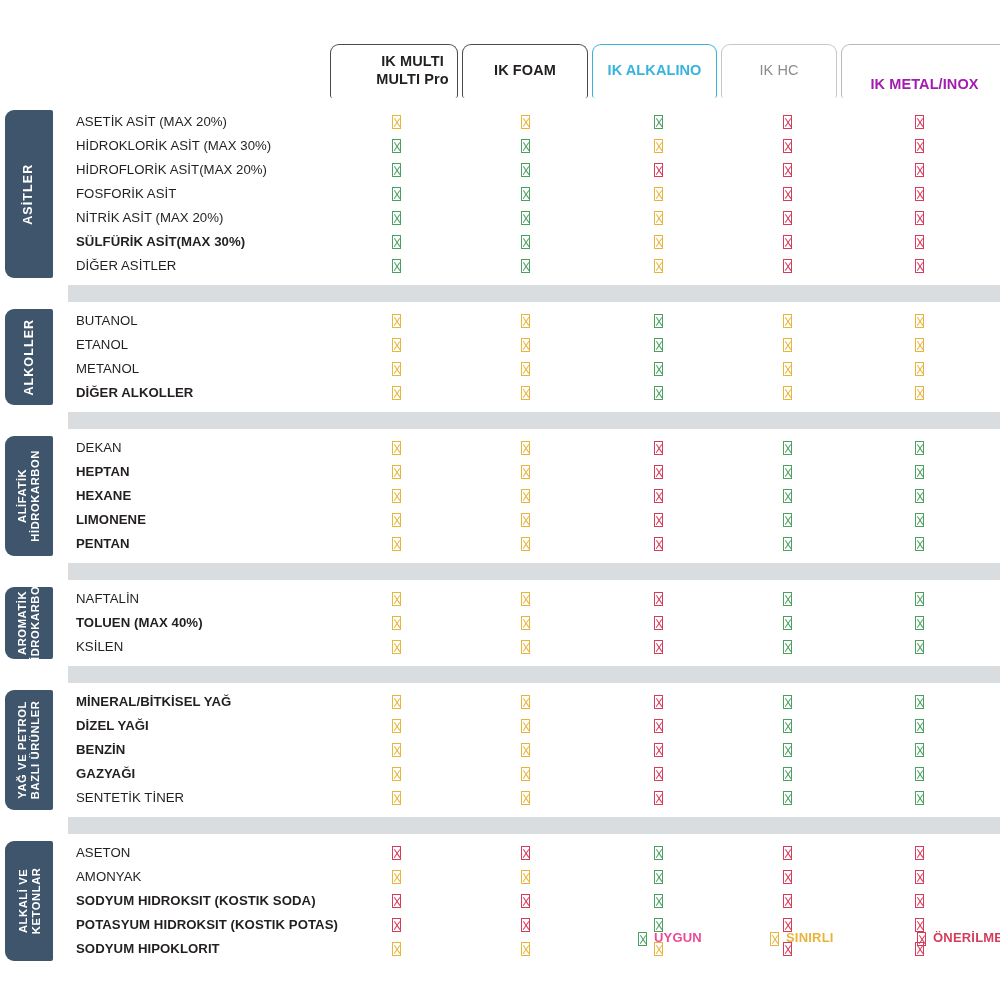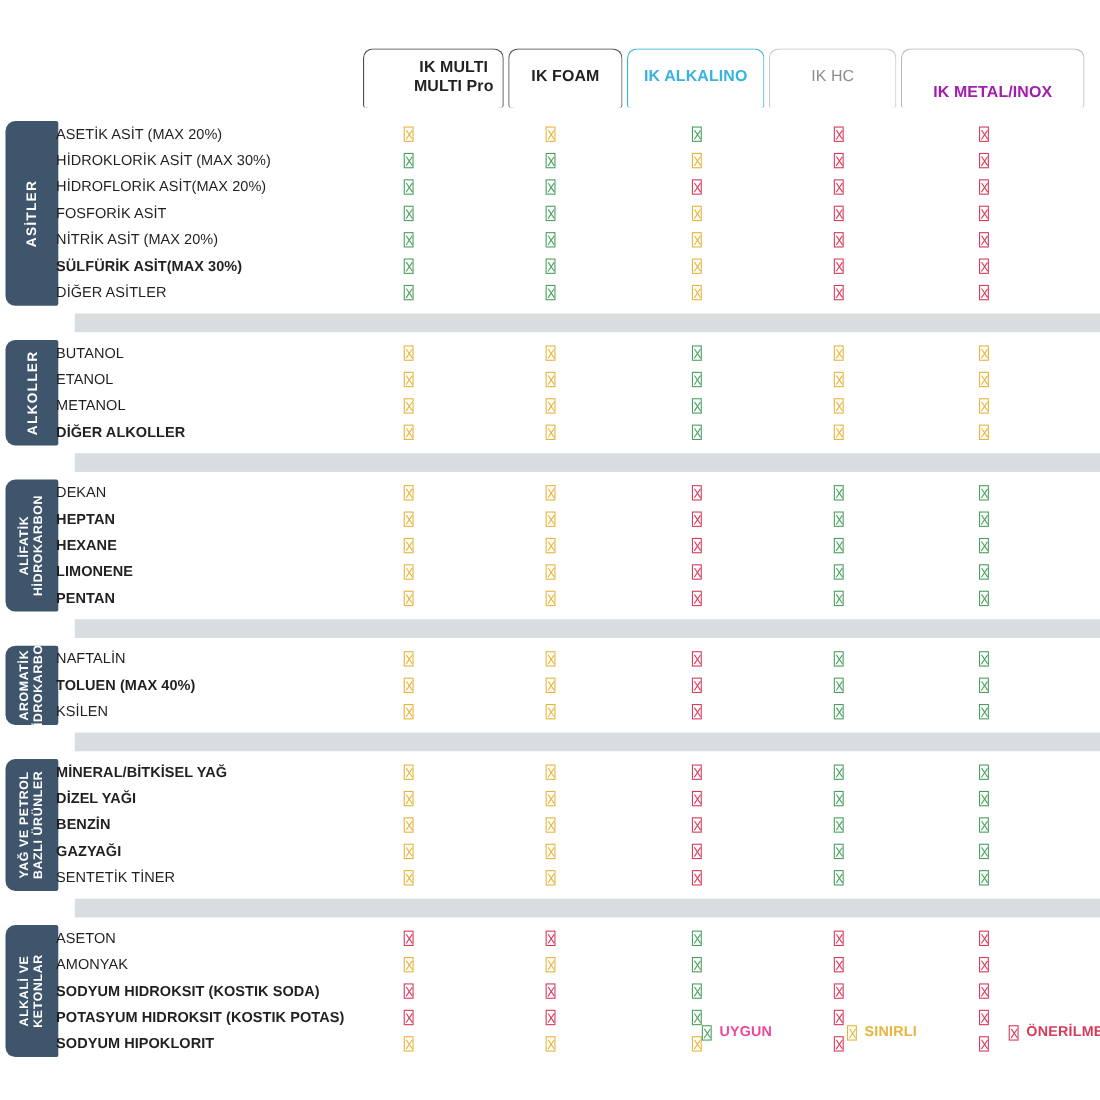--- a/index.html
+++ b/index.html
@@ -34,21 +34,21 @@
     text-align:center;
     font-size:14.5px;
     font-weight:600;
     letter-spacing:.1px;
     line-height:1.22;
     box-sizing:border-box;
     padding:2px 6px 4px 6px;
     height:54px;
   }
   .tab.t-multi{ width:128px; margin-right:4px;padding-left:43px; }
-  .tab.t-foam{ width:104px; margin-right:4px; }
+  .tab.t-foam{ width:126px; margin-right:4px; }
   .tab.t-alk{  width:125px; margin-right:4px; border-color:#37b4dd; color:#37b4dd; }
   .tab.t-hc{   width:116px; margin-right:4px; border-color:#c7c7c7; color:#8c8c8c; font-weight:500;}
   .tab.t-metal{width:167px; border-color:#b9b9b9; color:#a21caf; font-weight:600;align-items:flex-end;}
   .tab span{display:block;}
 
   
   .sheet{
     position:absolute;
     left:0; top:110px;
     width:1000px;
@@ -72,21 +72,21 @@
     transform:rotate(-90deg);
     white-space:nowrap;
     font-size:12.5px;
     font-weight:600;
     letter-spacing:1.1px;
     text-align:center;
     line-height:1.15;
   }
   .side-tab.two .vtext{ font-size:11.2px; letter-spacing:.6px; }
 
-  .rows{ margin-left:43px; }
+  .rows{ margin-left:68px; }
 
   .row{
     height:24px;
     position:relative;
   }
   .row-label{
     position:absolute;
     left:8px; top:0;
     height:24px; line-height:24px;
     font-size:13.2px;

